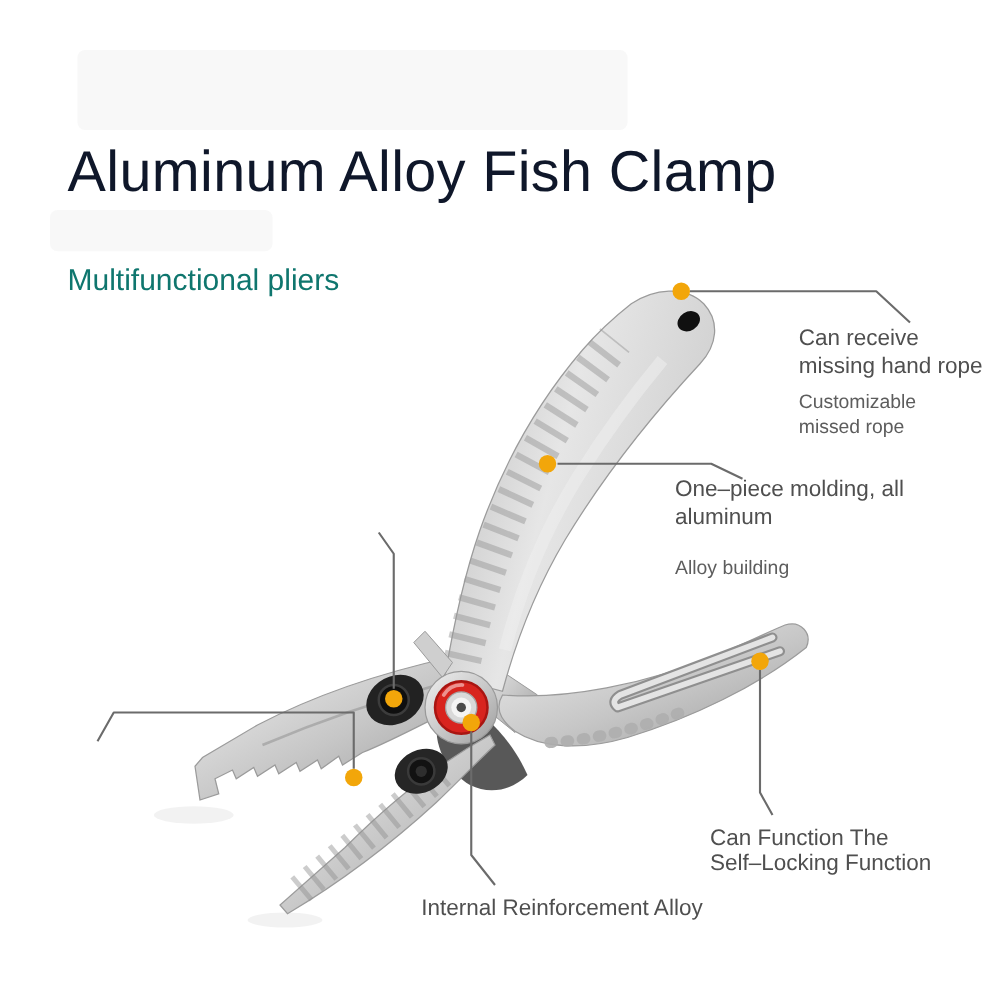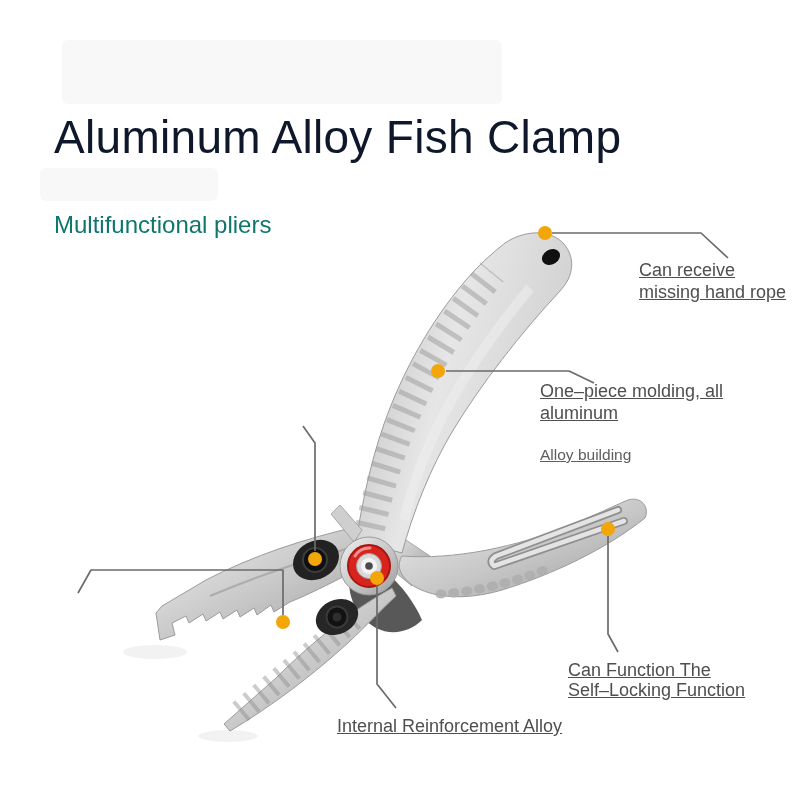--- a/index.html
+++ b/index.html
@@ -6,21 +6,21 @@
   .stage{position:relative;width:800px;height:800px;background:#fff;overflow:hidden;
          font-family:"Liberation Sans",sans-serif;}
   .wash{position:absolute;background:#f5f5f5;border-radius:6px;}
   #wash-top{left:62px;top:40px;width:440px;height:64px;opacity:.75;}
   #wash-sub{left:40px;top:168px;width:178px;height:33px;opacity:.7;}
   #title{position:absolute;left:54px;top:119px;font-size:46px;line-height:36px;
          color:#0f172a;letter-spacing:.3px;white-space:nowrap;}
   #subtitle{position:absolute;left:54px;top:175px;font-size:24px;color:#0f766e;white-space:nowrap;margin-top:36px;}
   svg.art{position:absolute;left:0;top:0;}
   .ann{position:absolute;color:#4f4f4f;}
-  .ann .line{display:block;white-space:nowrap;text-decoration:underline;}
+  .ann .line{display:block;white-space:nowrap;}
   .ann .sub{color:#5d5d5d;margin-top:9px;}
   #ann-hand-rope{left:639px;top:260px;font-size:18px;line-height:21.5px;}
   #ann-hand-rope .sub{font-size:15.5px;line-height:19.5px;}
   #ann-molding{left:540px;top:380px;font-size:18px;line-height:22px;}
   #ann-molding .sub{font-size:15.5px;line-height:19px;margin-top:21px;}
   #ann-blade{left:96px;top:385px;font-size:17.5px;line-height:22px;}
   #ann-bite{left:13px;top:589px;font-size:17px;line-height:19.5px;}
   #ann-self-lock{left:568px;top:660px;font-size:18px;line-height:20px;}
   #ann-spring{left:337px;top:716px;font-size:18px;line-height:20px;}
 </style>
@@ -120,20 +120,24 @@
       <circle cx="315" cy="559" r="7" fill="#F2A60A"></circle>
       <circle cx="283" cy="622" r="7" fill="#F2A60A"></circle>
       <circle cx="608" cy="529" r="7" fill="#F2A60A"></circle>
       <circle cx="377" cy="578" r="7" fill="#F2A60A"></circle>
     </g>
   </svg>
 
   <div class="ann" id="ann-hand-rope">
     <span class="line">Can receive</span>
     <span class="line">missing hand rope</span>
+    <div class="sub">
+      <span class="line">Customizable</span>
+      <span class="line">missed rope</span>
+    </div>
   </div>
 
   <div class="ann" id="ann-molding">
     <span class="line">One–piece molding, all</span>
     <span class="line">aluminum</span>
     <div class="sub">
       <span class="line">Alloy building</span>
     </div>
   </div>
 

